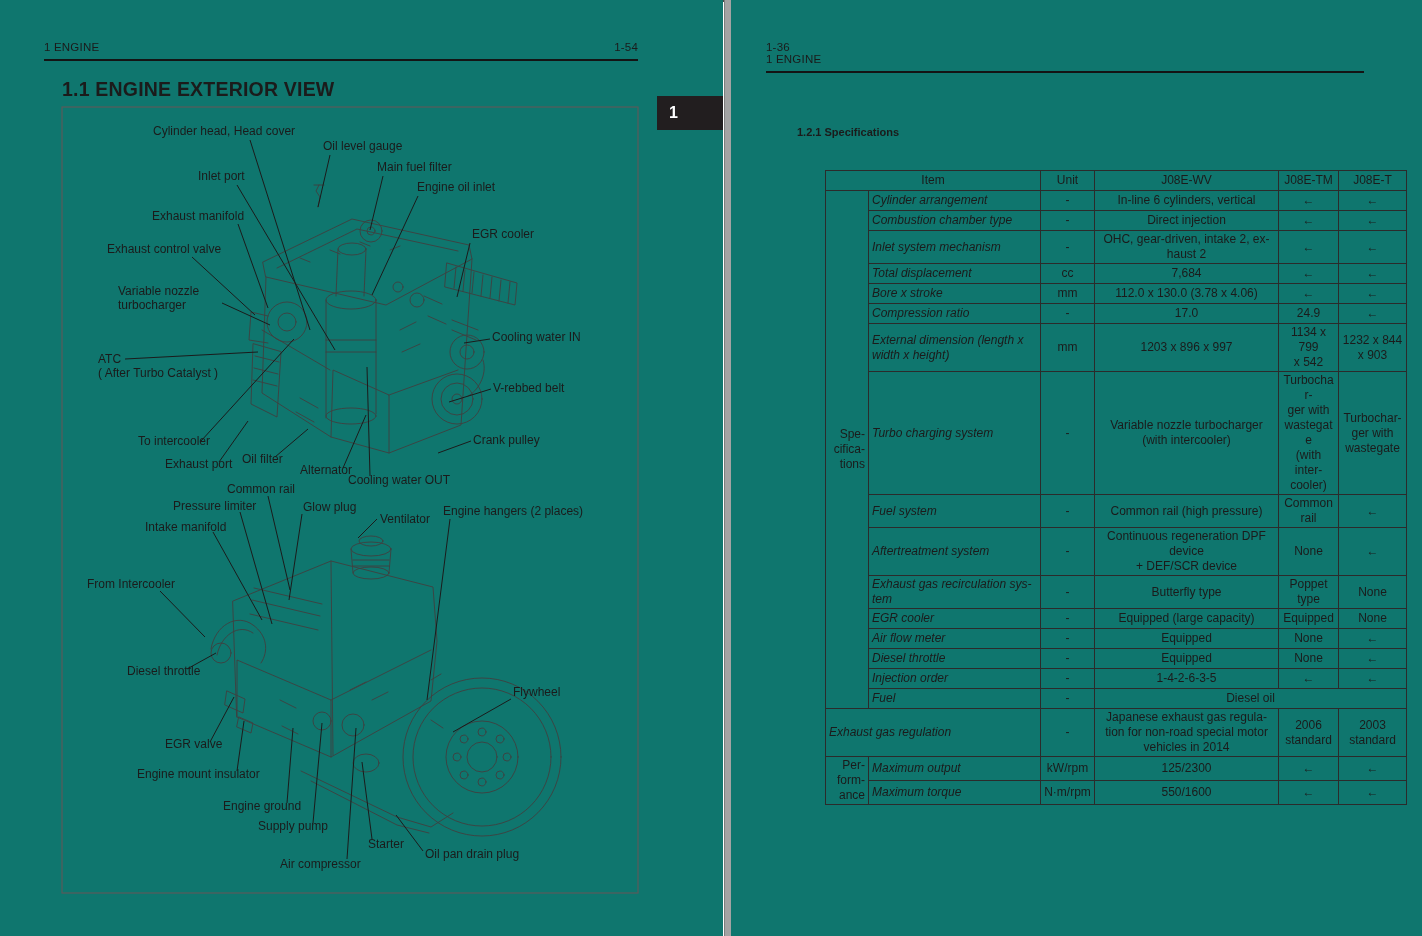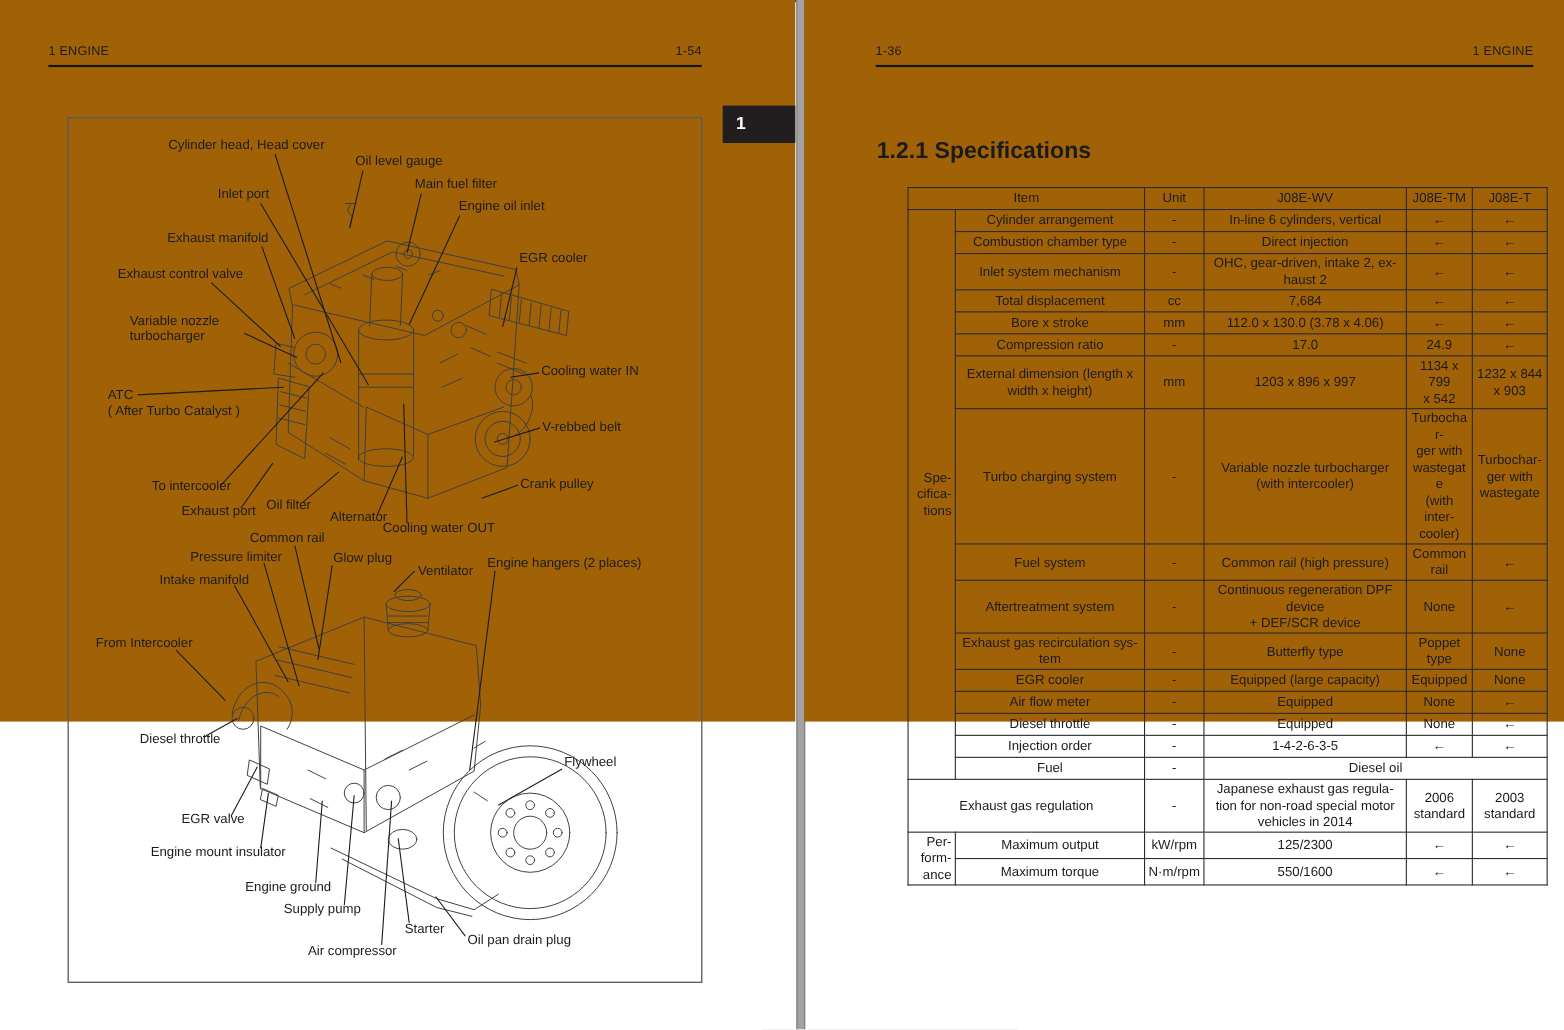--- a/index.html
+++ b/index.html
@@ -1,57 +1,58 @@
 <!DOCTYPE html>
 <html><head>
 <meta charset="utf-8">
 <style>
   html,body{margin:0;padding:0;background:#e8e8e8;}
   .screen{position:relative;width:1422px;height:936px;background:#ffffff;overflow:hidden;
           font-family:"Liberation Sans",sans-serif;color:#1b1b1b;}
   .top-edge{position:absolute;left:0;top:0;width:100%;height:2px;background:#4a4a4a;}
-  .page{position:absolute;top:0;height:656px;background:#a16207;}
+  .page{position:absolute;top:0;height:936px;background:#0f766e;}
   .page-left{left:0;width:723px;}
   .page-right{left:731px;width:691px;}
   .page-divider{position:absolute;top:0;left:724px;width:6px;height:936px;background:#a3a3a3;
                 border-left:1px solid #7d7d7d;border-right:1px solid #7d7d7d;}
   .chapter-tab{position:absolute;left:657px;top:96px;width:66px;height:34px;background:#221e1f;
                color:#fff;font-weight:bold;font-size:16px;line-height:34px;padding-left:12px;box-sizing:border-box;}
   .header-row{position:absolute;top:41px;display:flex;justify-content:space-between;
               font-size:11.5px;letter-spacing:.2px;border-bottom:2px solid #141414;padding-bottom:6px;}
   .page-left .header-row{left:44px;width:594px;}
-  .page-right .header-row{left:65px;width:598px;}
+  .page-right .header-row{left:35px;width:598px;flex-direction:column;}
   .page-title{position:absolute;top:78px;font-size:19.5px;font-weight:bold;letter-spacing:.2px;margin:0;}
   .page-left .page-title{left:62px;}
   .page-right .page-title{left:66px;}
-  .page-subtitle{position:absolute;left:66px;top:126px;font-size:21px;font-weight:bold;margin:0;}
+  .page-subtitle{position:absolute;left:66px;top:126px;font-size:11px;font-weight:bold;margin:0;}
   #diagram-svg{position:absolute;left:0;top:0;}
   #diagram-svg .art path,#diagram-svg .art circle,#diagram-svg .art ellipse{
       fill:none;stroke:#3f3f3f;stroke-width:0.9;stroke-linejoin:round;stroke-linecap:round;}
   #diagram-svg text{font-family:"Liberation Sans",sans-serif;font-size:12px;fill:#1b1b1b;}
   #diagram-svg line{stroke:#1b1b1b;stroke-width:1;}
   #diagram-box{fill:none;stroke:#5a5a5a;stroke-width:1.2;}
   #spec-table{position:absolute;left:66px;top:170px;width:581px;border-collapse:collapse;
               table-layout:fixed;font-size:12px;color:#1b1b1b;margin-left:28px;}
   #spec-table td{border:1px solid #2b2b2b;padding:1px 3px;text-align:center;vertical-align:middle;
                  line-height:1.25;white-space:pre-line;word-wrap:break-word;height:17px;}
-  #spec-table td.l{text-align:center;}
+  #spec-table td.l{text-align:left;font-style:italic;}
   #spec-table td.g{text-align:right;}
 </style>
 </head>
 <body>
 
 <div class="screen">
   <div class="top-edge"></div>
 
   <section class="page page-left">
     <div class="header-row">
       <span>1 ENGINE</span>
       <span>1-54</span>
     </div>
+    <h1 class="page-title">1.1 ENGINE EXTERIOR VIEW</h1>
 
     <svg id="diagram-svg" width="723" height="936" viewBox="0 0 723 936">
       <rect id="diagram-box" x="62" y="107" width="576" height="786"></rect>
 
       <g class="art">
         <path d="M263,262 L352,219 L469,245 L472,259 L386,305 L266,277 Z"></path>
         <path d="M277,268 L357,229 L458,251"></path>
         <path d="M300,258 L310,262 M330,250 L340,254 M360,242 L370,246 M390,250 L400,246"></path>
         <path d="M266,277 L262,393 L331,437 L389,453 L461,425 L472,259"></path>
         <path d="M262,330 L330,370 M331,437 L333,370 L389,395 L389,453 M389,395 L458,370"></path>

